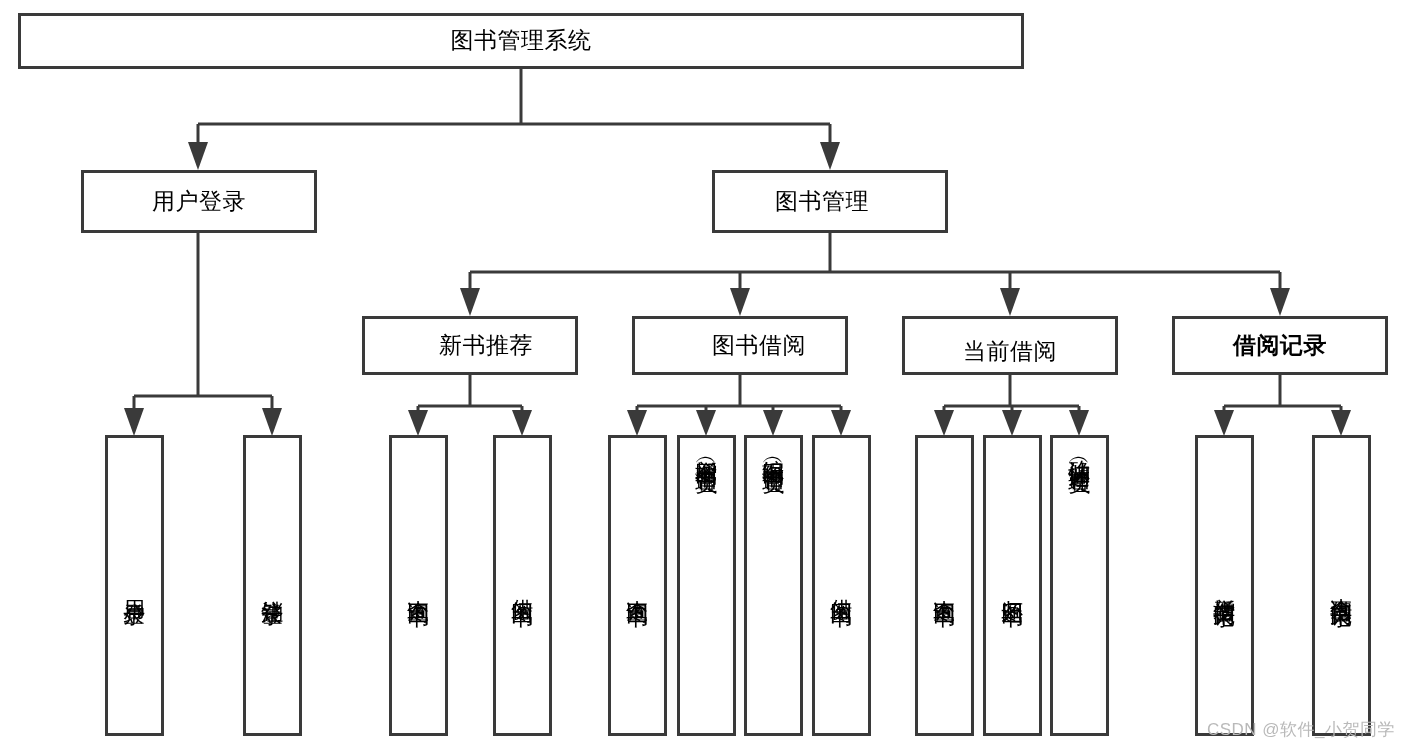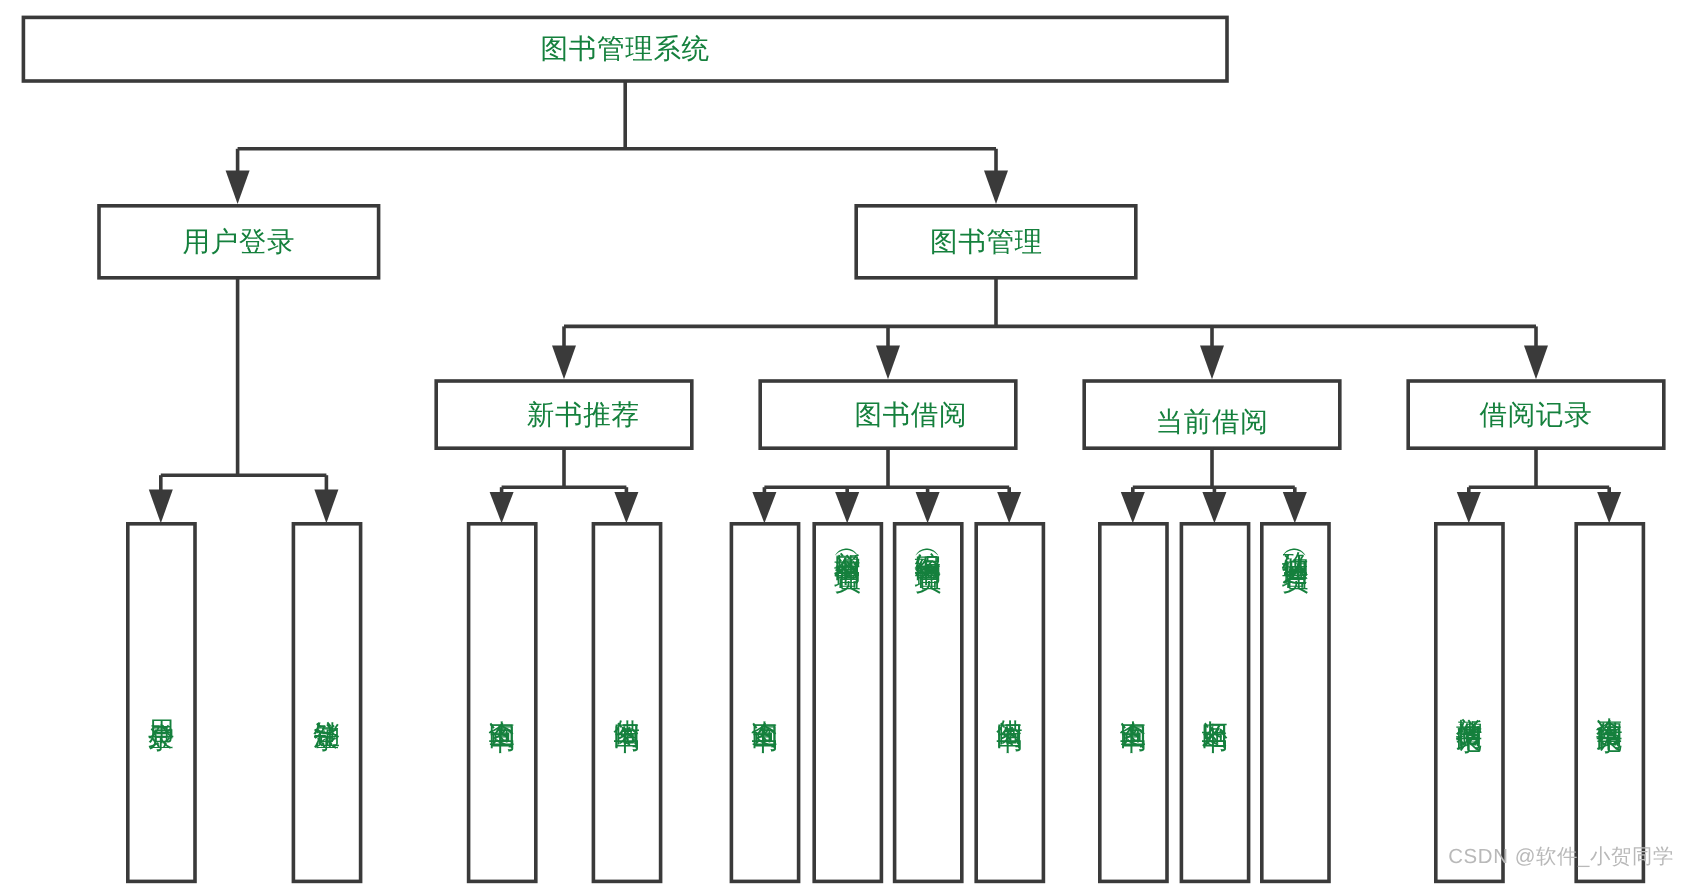--- a/index.html
+++ b/index.html
@@ -39,21 +39,21 @@
   .arrow-head {
     fill: #3a3a3a;
     stroke: none;
   }
   .node-label {
     position: absolute;
     display: flex;
     align-items: center;
     justify-content: center;
     text-align: left;
-    color: #15803d;
+    color: #000000;
     font-family: "Liberation Sans", "DejaVu Sans", sans-serif;
     pointer-events: none;
     box-sizing: border-box;
     border-radius: 10px;
   }
   .node-label.horizontal {
     font-size: 23px;
     line-height: 1.1;
     letter-spacing: 0.5px;
   }
@@ -66,21 +66,21 @@
     justify-content: flex-start;
     padding-top: 6px;
   }
   .node-label.vertical.centered {
     justify-content: center;
     padding-top: 0;
   }
   .watermark {
     position: absolute;
     right: 10px;
-    bottom: 22px;
+    bottom: 6px;
     font-size: 17px;
     color: #b9b9b9;
     font-family: "Liberation Sans", "DejaVu Sans", sans-serif;
     letter-spacing: 0.5px;
     white-space: nowrap;
   }
 </style>
 </head>
 <body>
 
@@ -182,21 +182,21 @@
   <div class="node-label horizontal" style="left:82px; top:171px; width:234px; height:61px;">用户登录</div>
 
   <div class="node-label horizontal" style="left:713px; top:171px; width:218px; height:61px;">图书管理</div>
 
   <div class="node-label horizontal" style="left:363px; top:317px; width:214px; height:57px;padding-left:32px;">新书推荐</div>
 
   <div class="node-label horizontal" style="left:633px; top:317px; width:252px; height:57px;">图书借阅</div>
 
   <div class="node-label horizontal" style="left:903px; top:317px; width:214px; height:70px;">当前借阅</div>
 
-  <div class="node-label horizontal" style="left:1173px; top:317px; width:214px; height:57px;">借阅记录</div>
+  <div class="node-label horizontal" style="left:1173px; top:317px; width:214px; height:57px;font-weight:bold;">借阅记录</div>
 
   <div class="node-label vertical centered" style="left:106px; top:436px; width:57px; height:299px;">用户登录</div>
 
   <div class="node-label vertical centered" style="left:244px; top:436px; width:57px; height:299px;">注销登录</div>
 
   <div class="node-label vertical centered" style="left:390px; top:436px; width:57px; height:299px;">查询图书</div>
 
   <div class="node-label vertical centered" style="left:494px; top:436px; width:57px; height:299px;">借阅图书</div>
 
   <div class="node-label vertical centered" style="left:609px; top:436px; width:57px; height:299px;">查询图书</div>

